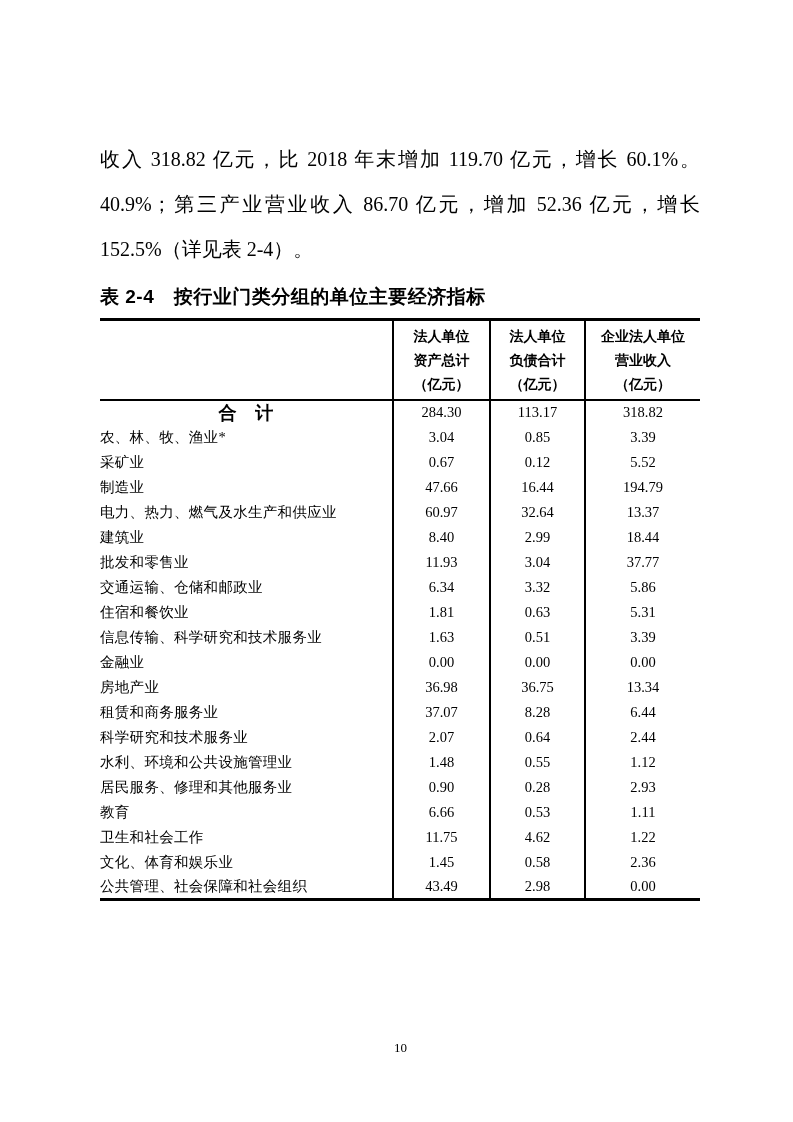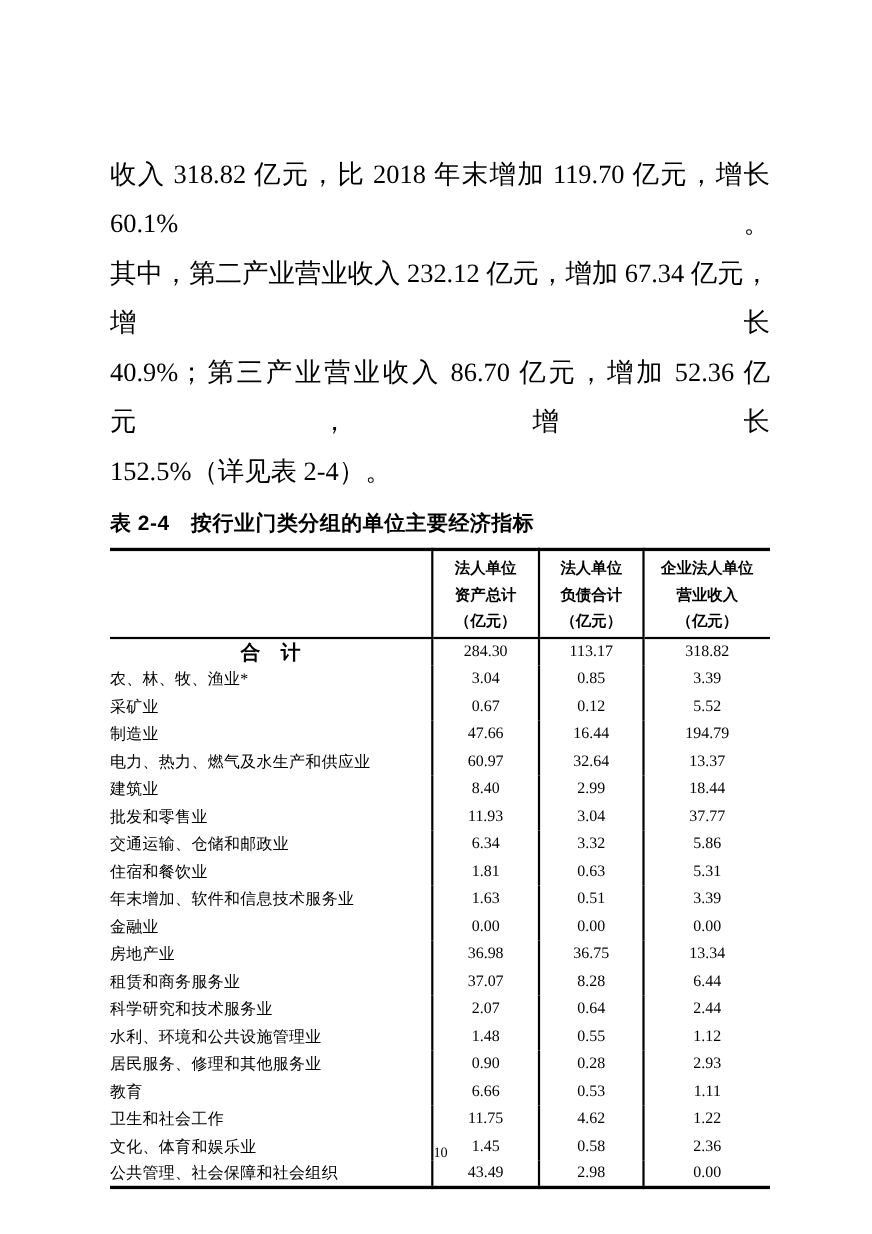--- a/index.html
+++ b/index.html
@@ -15,21 +15,21 @@
     box-sizing: border-box;
   }
   .content {
     position: absolute;
     left: 100px;
     top: 137px;
     width: 600px;
   }
   .para { width: 600px; }
   .pline {
-    font-size: 24px;
+    font-size: 20px;
     line-height: 45px;
     white-space: normal;
   }
   .pline.just {
     text-align: justify;
     text-align-last: justify;
   }
   .table-title {
     margin-top: 14px;
     font-family: "Liberation Sans", sans-serif;
@@ -95,21 +95,20 @@
   }
 </style>
 </head>
 <body>
 
 <div class="page">
   <div class="content">
 
     <div class="para">
       <div class="pline just">收入 318.82 亿元，比 2018 年末增加 119.70 亿元，增长 60.1%。</div>
-      <div class="pline just">其中，第二产业营业收入 232.12 亿元，增加 67.34 亿元，增长</div>
       <div class="pline just">40.9%；第三产业营业收入 86.70 亿元，增加 52.36 亿元，增长</div>
       <div class="pline">152.5%（详见表 2-4）。</div>
     </div>
 
     <div class="table-title">表 2-4　按行业门类分组的单位主要经济指标</div>
 
     <table class="econ">
       <colgroup>
         <col class="c1">
           <col class="c2">
@@ -185,21 +184,21 @@
             <td class="num vline">3.32</td>
             <td class="num vline">5.86</td>
           </tr>
           <tr>
             <td class="stub">住宿和餐饮业</td>
             <td class="num vline">1.81</td>
             <td class="num vline">0.63</td>
             <td class="num vline">5.31</td>
           </tr>
           <tr>
-            <td class="stub">年末增加、软件和信息技术服务业</td>
+            <td class="stub">信息传输、科学研究和技术服务业</td>
             <td class="num vline">1.63</td>
             <td class="num vline">0.51</td>
             <td class="num vline">3.39</td>
           </tr>
           <tr>
             <td class="stub">金融业</td>
             <td class="num vline">0.00</td>
             <td class="num vline">0.00</td>
             <td class="num vline">0.00</td>
           </tr>

